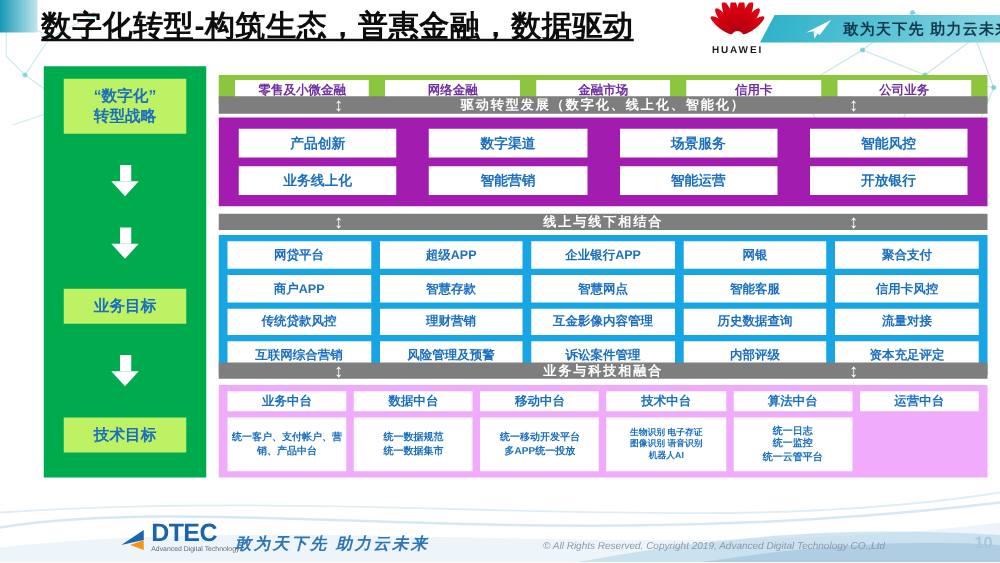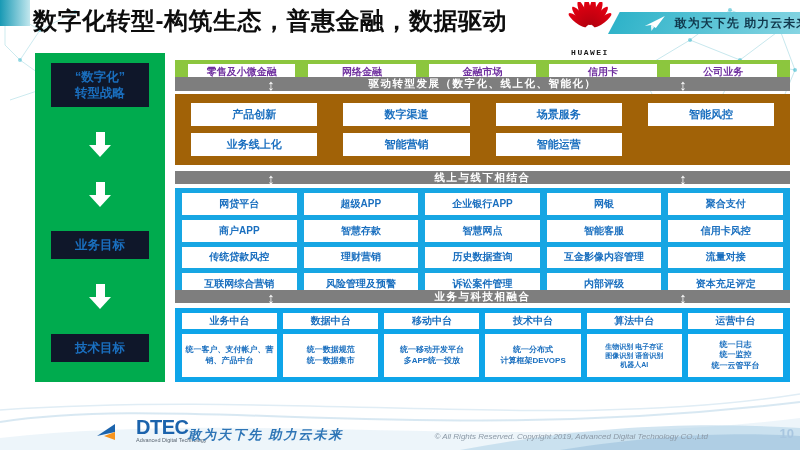--- a/index.html
+++ b/index.html
@@ -3,63 +3,63 @@
 <meta charset="utf-8">
 <style>
   html,body{margin:0;padding:0;}
   .slide{position:relative;width:800px;height:450px;background:#fff;overflow:hidden;
          font-family:"Liberation Sans","DejaVu Sans",sans-serif;}
   .abs{position:absolute;}
   svg{display:block;}
 
   
   .title-accent{left:0;top:11;width:30px;height:26px;background:linear-gradient(90deg,#1899b4,#c2e7ee);}
-  .page-title{left:33px;top:5px;font-size:24px;font-weight:bold;color:#0d0d0d;letter-spacing:.5px;}
+  .page-title{left:33px;top:5px;font-size:24px;font-weight:bold;color:#0d0d0d;letter-spacing:.5px;text-decoration:underline;}
   .huawei{left:564px;top:2px;width:52px;text-align:center;}
-  .huawei-word{font-size:8px;font-weight:bold;letter-spacing:1.5px;color:#1a1a1a;margin-top:16px;font-family:Liberation Mono, monospace;}
+  .huawei-word{font-size:8px;font-weight:bold;letter-spacing:1.5px;color:#1a1a1a;margin-top:3px;}
   .banner{left:608px;top:12px;width:210px;height:22px;background:linear-gradient(90deg,#2fb3c9,#8ed8e5);
           transform:skewX(-28deg);transform-origin:0 100%;}
   .banner-inner{transform:skewX(28deg);height:100%;display:flex;align-items:center;gap:9px;
                 padding-left:30px;font-size:12px;font-weight:bold;color:#10384c;letter-spacing:1px;}
 
   
   .strategy{left:35px;top:53px;width:130px;height:329px;background:#00AB4E;display:flex;
             flex-direction:column;align-items:center;justify-content:space-between;padding:10px 0 20px;box-sizing:border-box;}
-  .step-box{width:98px;background:#0f172a;color:#1A6FBF;font-weight:bold;font-size:12.5px;text-align:center;
+  .step-box{width:98px;background:#bef264;color:#1A6FBF;font-weight:bold;font-size:12.5px;text-align:center;
             display:flex;align-items:center;justify-content:center;white-space:pre-line;line-height:1.3;}
   .step-tall{height:44px;} .step-short{height:28px;}
   .down-arrow .stem{width:9px;height:13px;background:#fff;margin:0 auto;}
   .down-arrow .head{width:0;height:0;border-left:11px solid transparent;border-right:11px solid transparent;
                     border-top:12px solid #fff;margin:0 auto;}
 
   
   .band{left:175px;width:615px;box-sizing:border-box;}
   .band-green{top:60px;height:23px;background:#8CC63E;display:flex;align-items:center;gap:13px;padding:0 13px;}
   .gbox{flex:1;height:15px;background:#fff;color:#7030A0;font-weight:bold;font-size:10px;
         display:flex;align-items:center;justify-content:center;}
   .graybar{background:#7E7E7E;color:#fff;font-weight:bold;display:flex;align-items:center;justify-content:center;
            font-size:10.5px;letter-spacing:1.5px;}
   .bar1{top:77px;height:14px;} .bar2{top:171px;height:13px;} .bar3{top:290px;height:13px;}
   .updown{position:absolute;top:50%;transform:translateY(-50%);color:#fff;font-size:15px;font-weight:bold;line-height:13px;}
   .ud-left{left:15%;} .ud-right{left:82%;}
-  .band-yellow{top:94px;height:71px;background:#a16207;display:grid;grid-template-columns:repeat(4,1fr);
+  .band-yellow{top:94px;height:71px;background:#a21caf;display:grid;grid-template-columns:repeat(4,1fr);
                column-gap:26px;row-gap:7px;padding:9px 16px;}
   .ybox{background:#fff;color:#1A6FBF;font-weight:bold;font-size:11px;display:flex;align-items:center;justify-content:center;}
   .band-blue{top:188px;height:112px;background:#17A6E3;display:grid;grid-template-columns:repeat(5,1fr);
              column-gap:7px;row-gap:5px;padding:5px 7px;}
   .bbox{background:#fff;color:#1A6FBF;font-weight:bold;font-size:10px;display:flex;align-items:center;justify-content:center;}
-  .band-dark{top:308px;height:74px;background:#0ea5e9;display:grid;grid-template-columns:repeat(6,1fr);
+  .band-dark{top:308px;height:74px;background:#f0abfc;display:grid;grid-template-columns:repeat(6,1fr);
              grid-template-rows:16px 1fr;column-gap:6px;row-gap:5px;padding:5px 7px;}
   .dhead{background:#fff;color:#1A6FBF;font-weight:bold;font-size:10px;display:flex;align-items:center;justify-content:center;}
   .ddesc{background:#fff;color:#1A6FBF;font-weight:bold;font-size:8px;line-height:1.3;display:flex;align-items:center;
          justify-content:center;text-align:center;white-space:pre-line;padding:2px;}
   .ddesc-tiny{font-size:7px;}
 
   
-  .dtec{left:95px;top:417px;display:flex;align-items:flex-end;gap:19px;}
+  .dtec{left:95px;top:417px;display:flex;align-items:flex-end;gap:4px;}
   .dtec-text{line-height:1;}
   .dtec-word{font-size:20px;font-weight:bold;color:#1b63ac;letter-spacing:-.5px;}
   .dtec-sub{font-size:5.5px;color:#5a6672;margin-top:1px;}
   .footer-slogan{left:188px;top:426px;font-size:13px;font-weight:bold;font-style:italic;color:#2E75B6;letter-spacing:2px;}
   .copyright{right:92px;top:432px;font-size:8px;font-style:italic;color:#8b98a5;}
   .page-num{right:6px;top:426px;font-size:13px;font-weight:bold;color:#a8c6e0;}
   .deco{pointer-events:none;}
 </style>
 </head>
 <body>
@@ -181,20 +181,21 @@
   </div>
 
   <div class="abs band band-yellow">
     <div class="ybox">产品创新</div>
     <div class="ybox">数字渠道</div>
     <div class="ybox">场景服务</div>
     <div class="ybox">智能风控</div>
     <div class="ybox">业务线上化</div>
     <div class="ybox">智能营销</div>
     <div class="ybox">智能运营</div>
+    <div class="ybox">开放银行</div>
   </div>
 
   <div class="abs band graybar bar2">
     <span class="updown ud-left">↕</span>
     <span>线上与线下相结合</span>
     <span class="updown ud-right">↕</span>
   </div>
 
   <div class="abs band band-blue">
     <div class="bbox">网贷平台</div>
@@ -202,22 +203,22 @@
     <div class="bbox">企业银行APP</div>
     <div class="bbox">网银</div>
     <div class="bbox">聚合支付</div>
     <div class="bbox">商户APP</div>
     <div class="bbox">智慧存款</div>
     <div class="bbox">智慧网点</div>
     <div class="bbox">智能客服</div>
     <div class="bbox">信用卡风控</div>
     <div class="bbox">传统贷款风控</div>
     <div class="bbox">理财营销</div>
+    <div class="bbox">互金影像内容管理</div>
     <div class="bbox">历史数据查询</div>
-    <div class="bbox">互金影像内容管理</div>
     <div class="bbox">流量对接</div>
     <div class="bbox">互联网综合营销</div>
     <div class="bbox">风险管理及预警</div>
     <div class="bbox">诉讼案件管理</div>
     <div class="bbox">内部评级</div>
     <div class="bbox">资本充足评定</div>
   </div>
 
   <div class="abs band graybar bar3">
     <span class="updown ud-left">↕</span>
@@ -230,22 +231,20 @@
     <div class="dhead">数据中台</div>
     <div class="dhead">移动中台</div>
     <div class="dhead">技术中台</div>
     <div class="dhead">算法中台</div>
     <div class="dhead">运营中台</div>
     <div class="ddesc">统一客户、支付帐户、营销、产品中台</div>
     <div class="ddesc">统一数据规范
 统一数据集市</div>
     <div class="ddesc">统一移动开发平台
 多APP统一投放</div>
-    <div class="ddesc">统一分布式
-计算框架DEVOPS</div>
     <div class="ddesc ddesc-tiny">生物识别 电子存证
 图像识别 语音识别
 机器人AI</div>
     <div class="ddesc">统一日志
 统一监控
 统一云管平台</div>
   </div>
 
   <svg class="abs deco" style="left:0;top:380px;" width="800" height="70" viewBox="0 0 800 70">
     <path d="M0 42 C 180 14, 430 66, 800 22" stroke="#d4e6f1" stroke-width="2" fill="none" opacity="0.9"></path>

